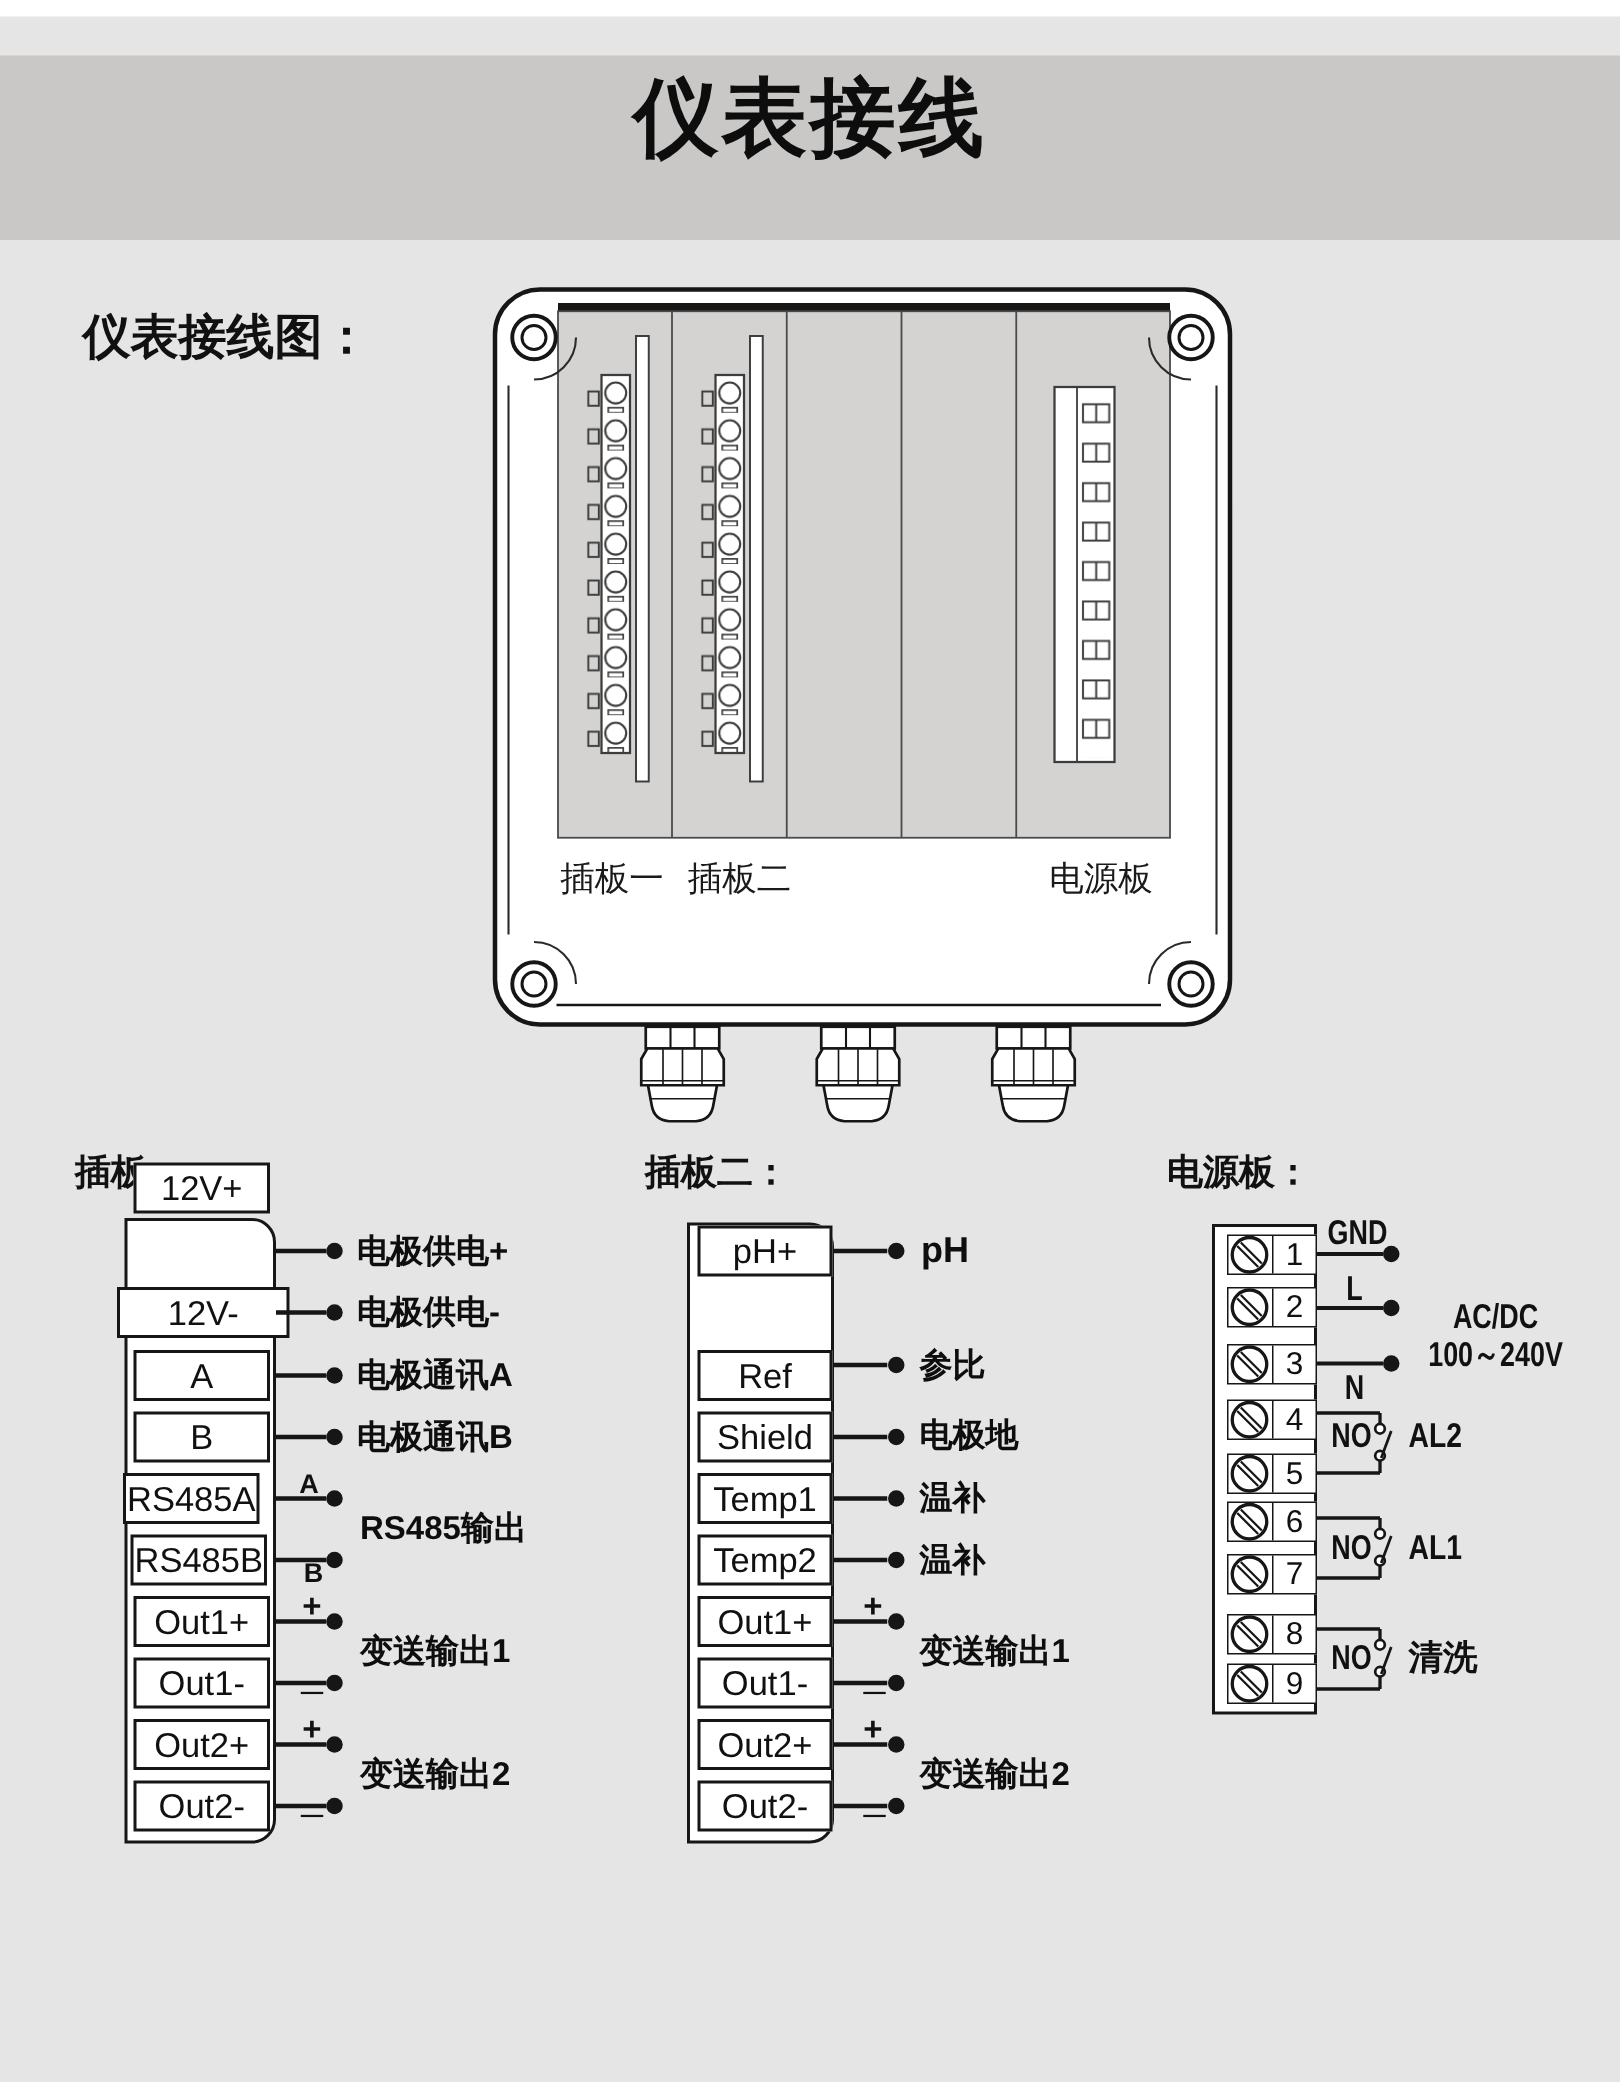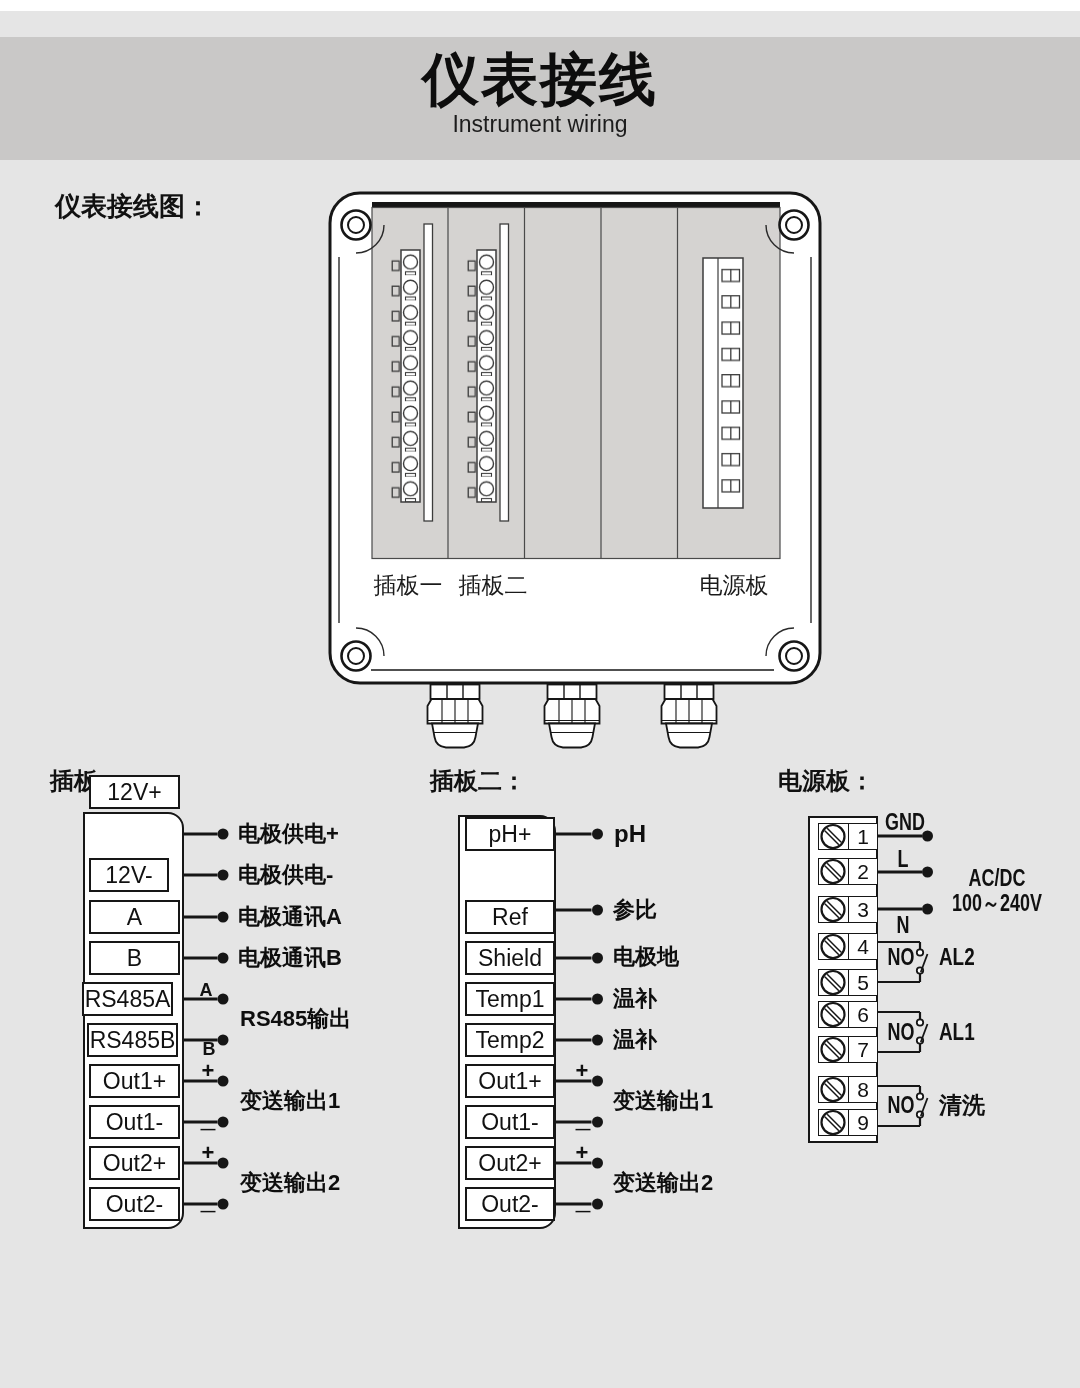--- a/index.html
+++ b/index.html
@@ -3,21 +3,21 @@
 <meta charset="utf-8">
 <style>
   html,body{margin:0;padding:0;background:#fff;}
   #page{position:relative;width:1080px;height:1388px;background:#e5e5e5;overflow:hidden;
         font-family:"Liberation Sans","DejaVu Sans",sans-serif;color:#111;margin-top:11px;}
   
   .banner{position:absolute;left:0;top:26px;width:1080px;height:123px;background:#c9c8c7;text-align:center;}
   .banner .t-zh{margin-top:11px;font-size:57px;line-height:62px;font-weight:700;letter-spacing:2px;color:#0d0d0d;}
   .banner .t-en{margin-top:1px;font-size:23px;line-height:26px;font-weight:400;color:#1c1c1c;}
   
-  .caption{position:absolute;left:55px;top:178px;font-size:26px;font-weight:600;}
+  .caption{position:absolute;left:55px;top:192px;font-size:32px;font-weight:600;}
   .sec-head{position:absolute;top:754px;font-size:24px;font-weight:700;}
   
   .encl{position:absolute;left:320px;top:175px;width:512px;height:575px;}
   
   .board-frame{position:absolute;box-sizing:border-box;background:#fff;border:2.5px solid #161616;
                border-radius:0 16px 16px 0;}
   .tbox{position:absolute;box-sizing:border-box;border:2.5px solid #161616;background:#fff;
         display:flex;align-items:center;justify-content:center;
         font-size:23px;font-weight:500;letter-spacing:0;}
   .wlabel{position:absolute;transform:translateY(-50%);white-space:nowrap;
@@ -48,21 +48,20 @@
   
   .overlay{position:absolute;left:0;top:0;width:1080px;height:1388px;pointer-events:none;}
 </style>
 </head>
 <body>
 
 <div id="page">
 
   <div class="banner">
     <div class="t-zh">仪表接线</div>
-    <div class="t-en">Instrument wiring</div>
   </div>
 
   <div class="caption">仪表接线图：</div>
 
   <svg class="encl" viewBox="320 175 512 575">
     <defs>
       <pattern id="pCirc" x="401" y="239" width="19" height="25.2" patternUnits="userSpaceOnUse">
         <circle cx="9.5" cy="12" r="7" fill="none" stroke="#3c3c3c" stroke-width="1.4"></circle>
         <rect x="4.5" y="21.8" width="10" height="3.4" fill="none" stroke="#3c3c3c" stroke-width="1.1"></rect>
       </pattern>
@@ -149,21 +148,21 @@
       <text x="734" y="582">电源板</text>
     </g>
   </svg>
 
   <div class="sec-head" style="left:50px">插板一：</div>
   <div class="sec-head" style="left:430px">插板二：</div>
   <div class="sec-head" style="left:778px">电源板：</div>
 
   <div class="board-frame" style="left:83px;top:801px;width:101px;height:417px"></div>
   <div class="tbox" style="left:89px;top:764px;width:91px;height:34px">12V+</div>
-  <div class="tbox" style="left:89px;top:847px;width:80px;height:34px">12V-</div>
+  <div class="tbox" style="left:78px;top:847px;width:115px;height:34px">12V-</div>
   <div class="tbox" style="left:89px;top:889px;width:91px;height:34px">A</div>
   <div class="tbox" style="left:89px;top:930px;width:91px;height:34px">B</div>
   <div class="tbox" style="left:82px;top:971px;width:91px;height:34px">RS485A</div>
   <div class="tbox" style="left:87px;top:1012px;width:91px;height:34px">RS485B</div>
   <div class="tbox" style="left:89px;top:1053px;width:91px;height:34px">Out1+</div>
   <div class="tbox" style="left:89px;top:1094px;width:91px;height:34px">Out1-</div>
   <div class="tbox" style="left:89px;top:1135px;width:91px;height:34px">Out2+</div>
   <div class="tbox" style="left:89px;top:1176px;width:91px;height:34px">Out2-</div>
 
   <div class="wlabel" style="left:238px;top:823px">电极供电+</div>

